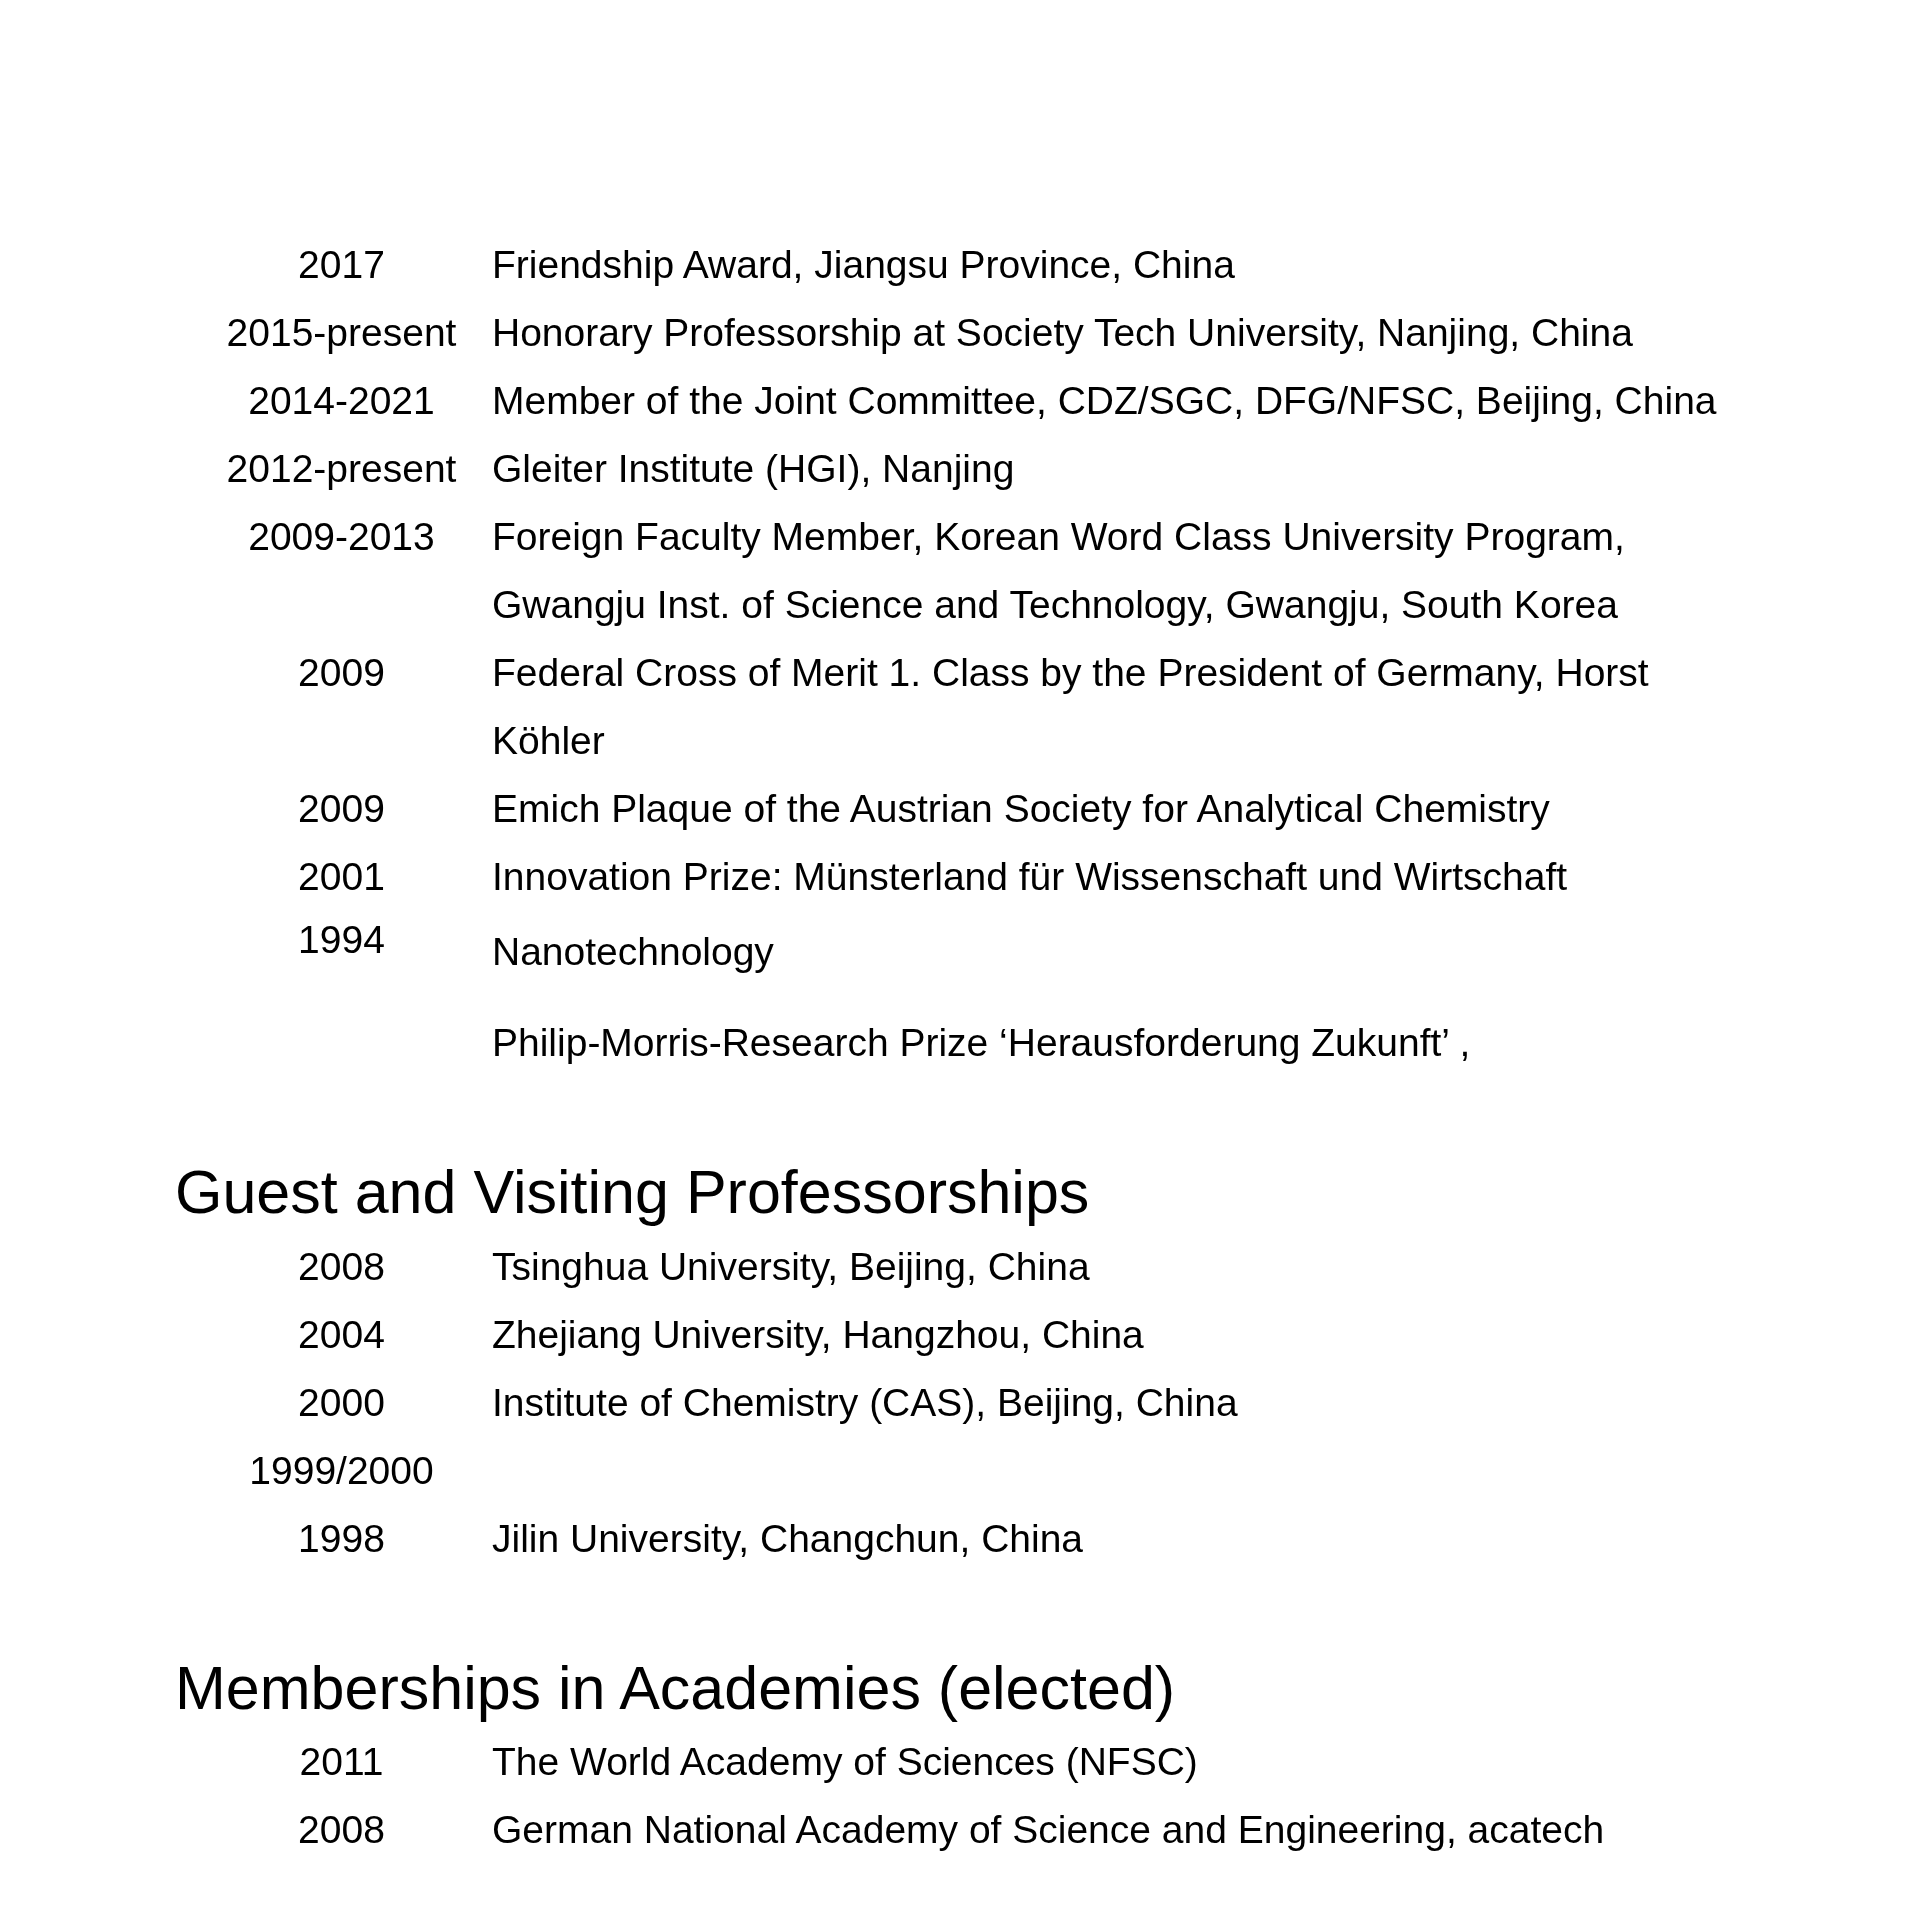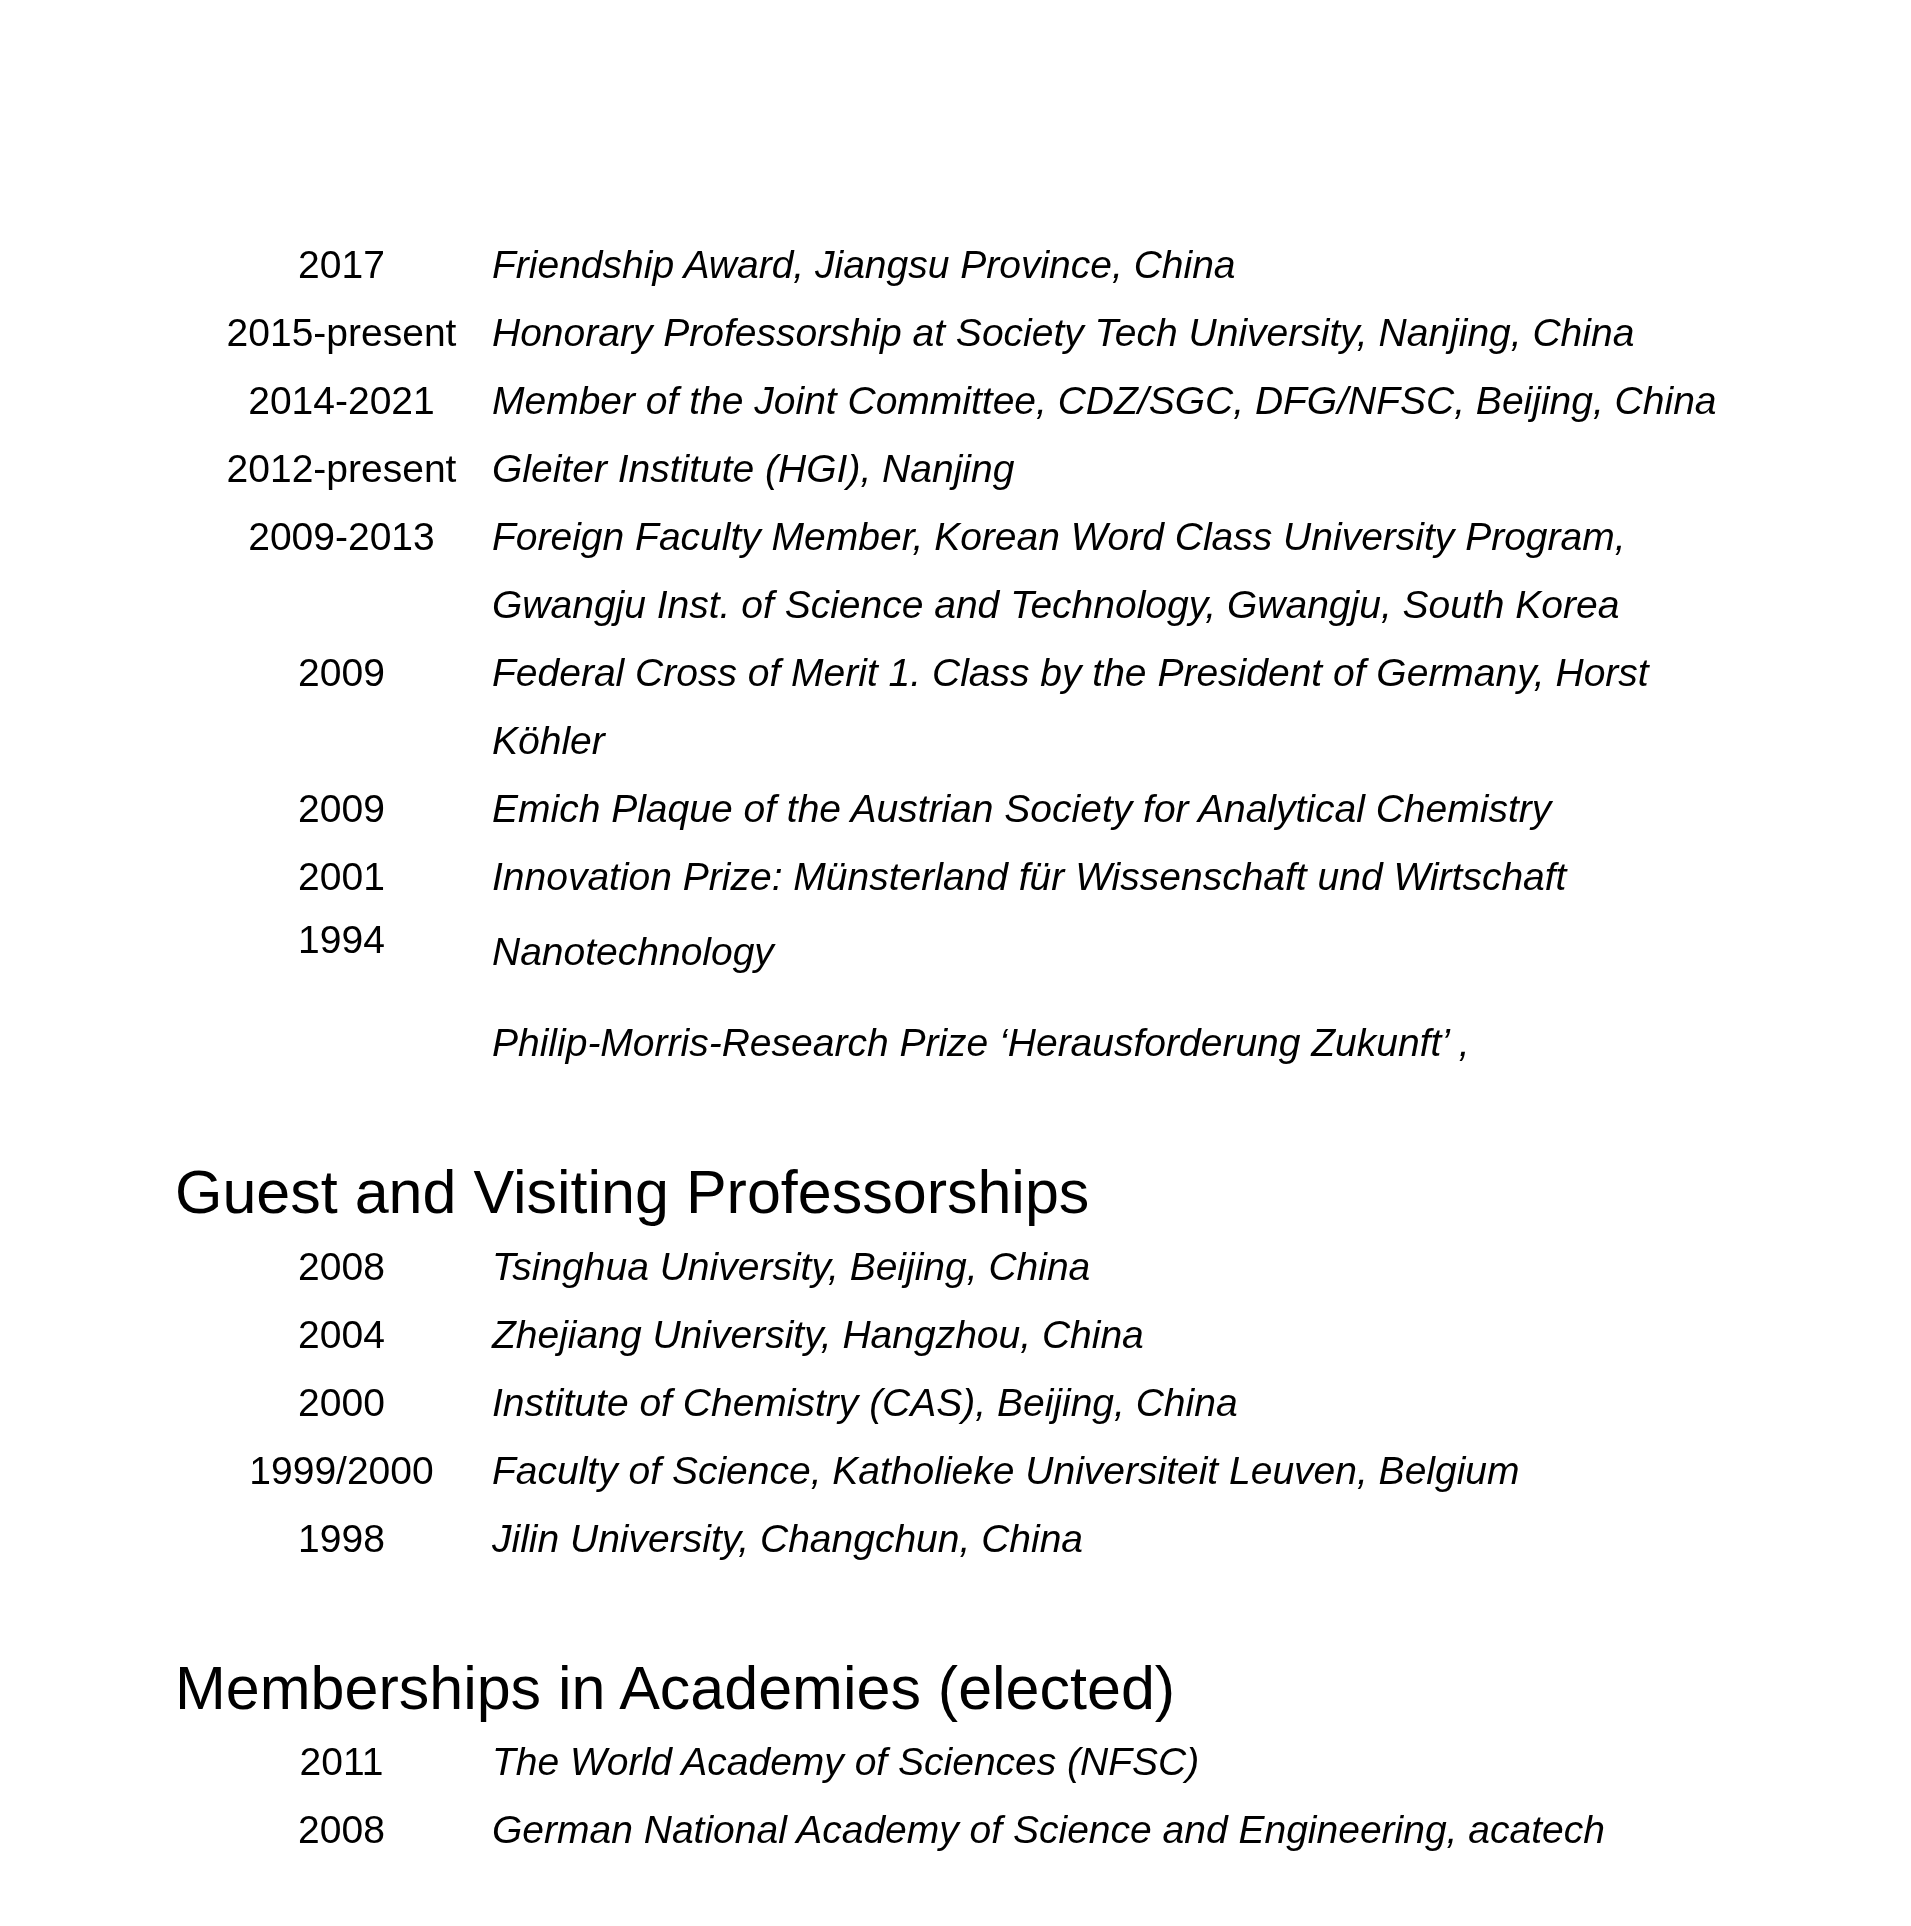--- a/index.html
+++ b/index.html
@@ -43,21 +43,21 @@
     line-height: 68px;
     white-space: pre;
     text-align: center;
   }
   .entry-desc {
     flex: 1 1 auto;
     min-width: 0;
     font-size: 39px;
     line-height: 68px;
   }
-  .line { white-space: pre; font-style: italic; }
+  .line { white-space: pre; }
   
   .variant-offset .entry-year { transform: translateY(-5.4px); }
   .variant-offset .line:first-child { margin-top: 7px; }
   .variant-offset .line + .line { margin-top: 23px; }
 </style>
 </head>
 <body>
 
 <div class="page">
   <main class="content">
@@ -153,23 +153,20 @@
 
           <div class="entry">
             <div class="entry-year">2000</div>
             <div class="entry-desc">
               <div class="line">Institute of Chemistry (CAS), Beijing, China</div>
             </div>
           </div>
 
           <div class="entry">
             <div class="entry-year">1999/2000</div>
-            <div class="entry-desc">
-              <div class="line">Faculty of Science, Katholieke Universiteit Leuven, Belgium</div>
-            </div>
           </div>
 
           <div class="entry">
             <div class="entry-year">1998</div>
             <div class="entry-desc">
               <div class="line">Jilin University, Changchun, China</div>
             </div>
           </div>
         </div>
     </section>

